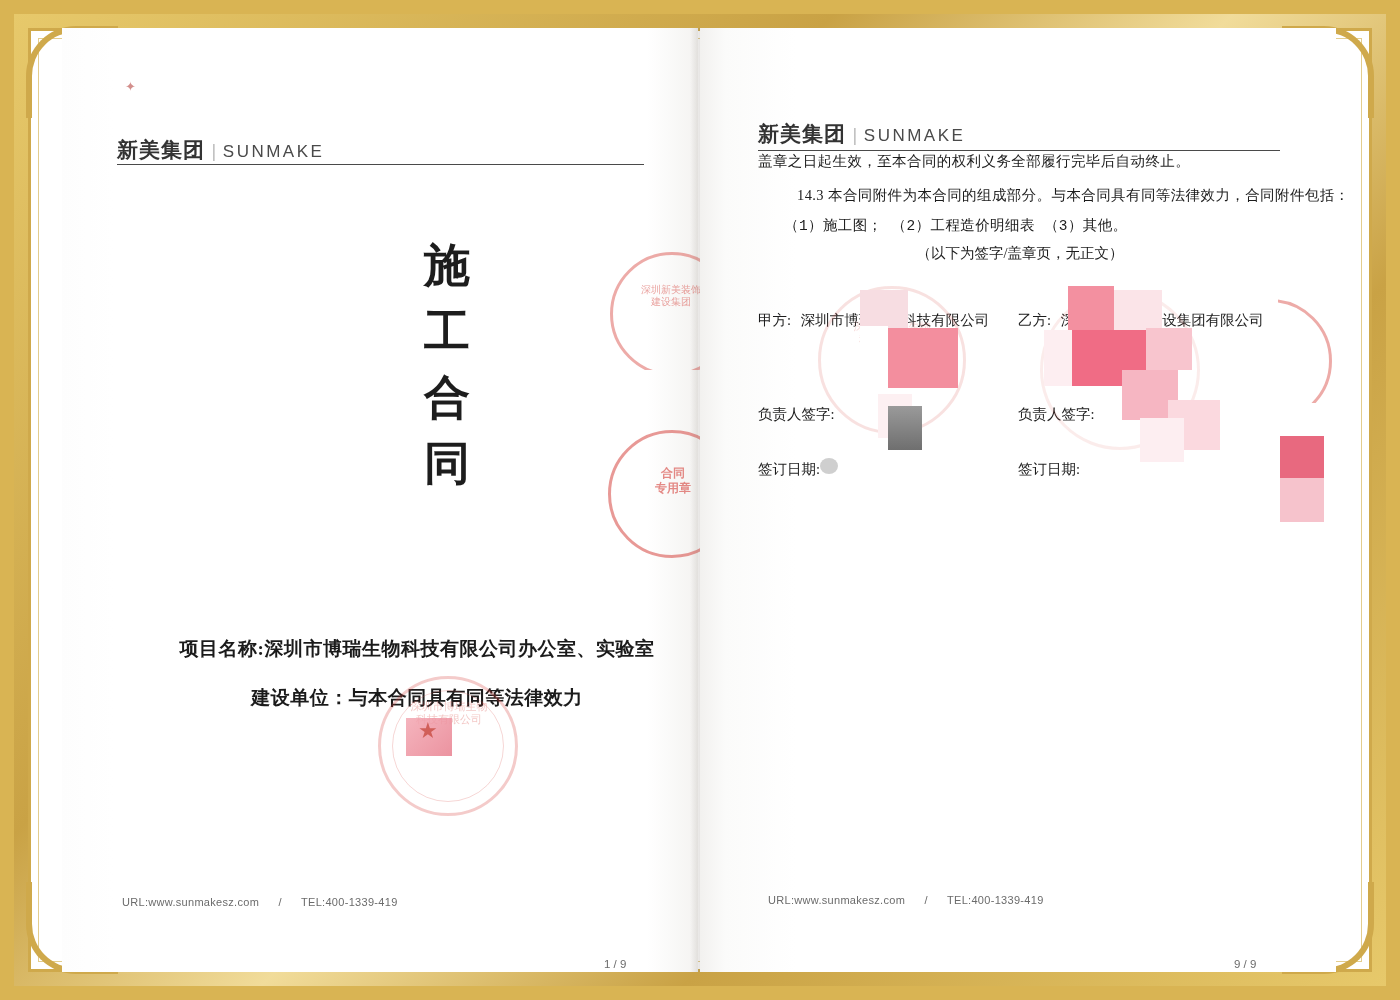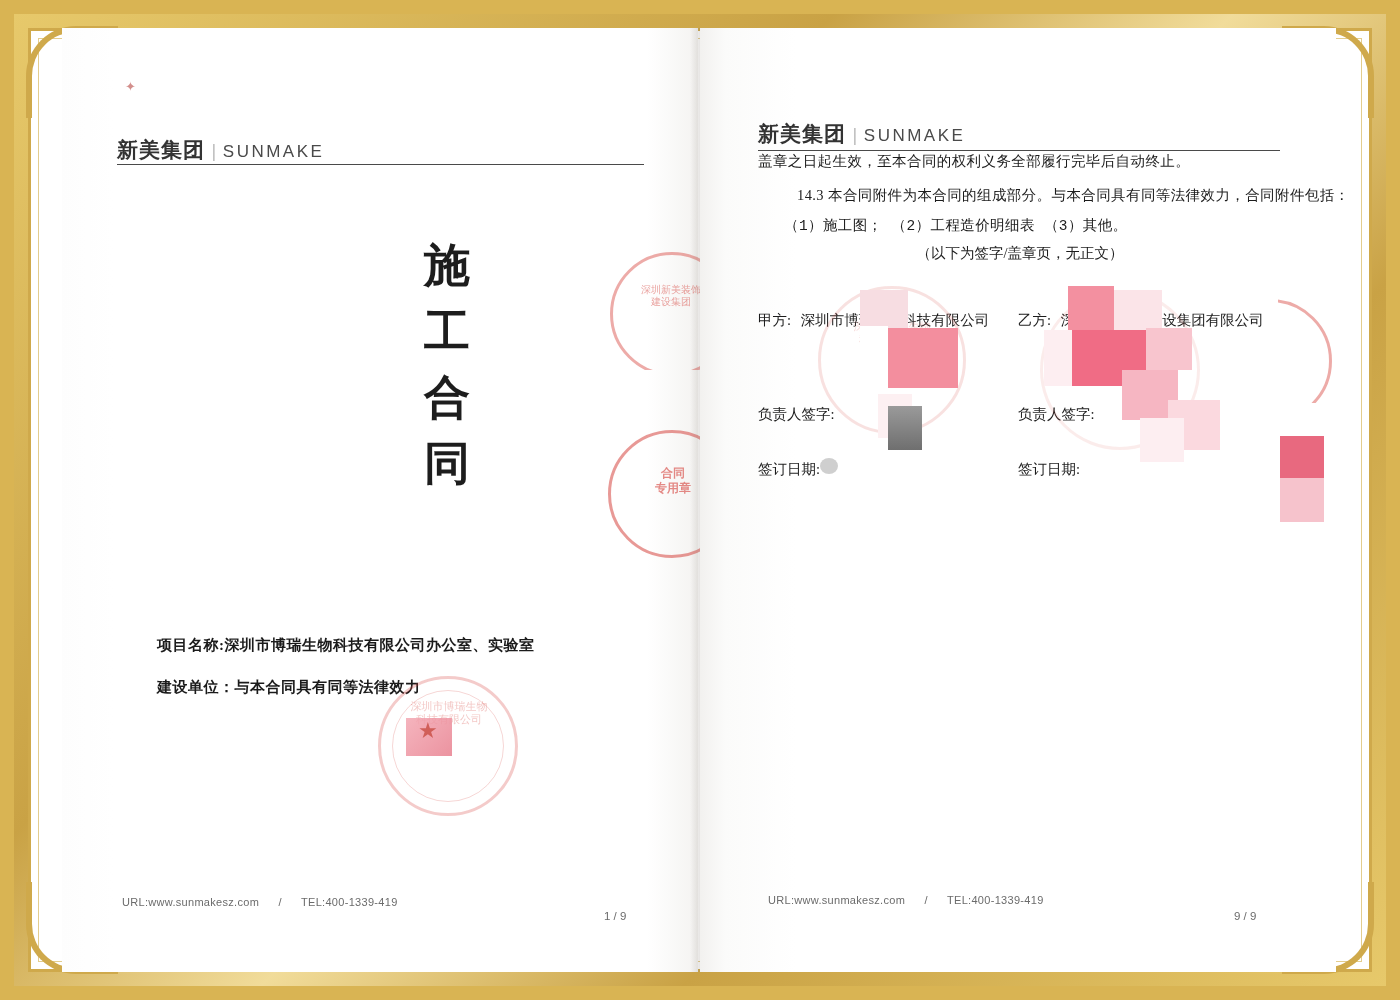--- a/index.html
+++ b/index.html
@@ -113,23 +113,24 @@
     font-weight: bold;
     color: #1d1d1d;
     font-size: 46px;
     line-height: 66px;
     letter-spacing: 10px;
   }
   .proj-block {
     position: absolute;
     left: 95px; top: 608px;
     width: 520px;
+    text-align: center;
     font-family: "Liberation Serif", serif;
     color: #1b1b1b;
-    font-size: 15px;
+    font-size: 19px;
     font-weight: bold;
   }
   .proj-block div { margin-bottom: 23px; letter-spacing: 0.5px; }
 
   
   .rp-line {
     position: absolute;
     font-family: "Liberation Serif", serif;
     color: #1c1c1c;
     font-size: 14.5px;
@@ -160,20 +161,21 @@
     color: #6b6b6b;
     letter-spacing: 0.3px;
     white-space: nowrap;
     text-align: right;
   }
   .footer-page {
     position: absolute;
     font-family: "Liberation Sans", sans-serif;
     font-size: 11.5px;
     color: #6b6b6b;
+    margin-top: 48px;
   }
 
   
   .seal {
     position: absolute;
     border-radius: 50%;
     box-sizing: border-box;
     opacity: 0.72;
   }
   .seal-ring {

